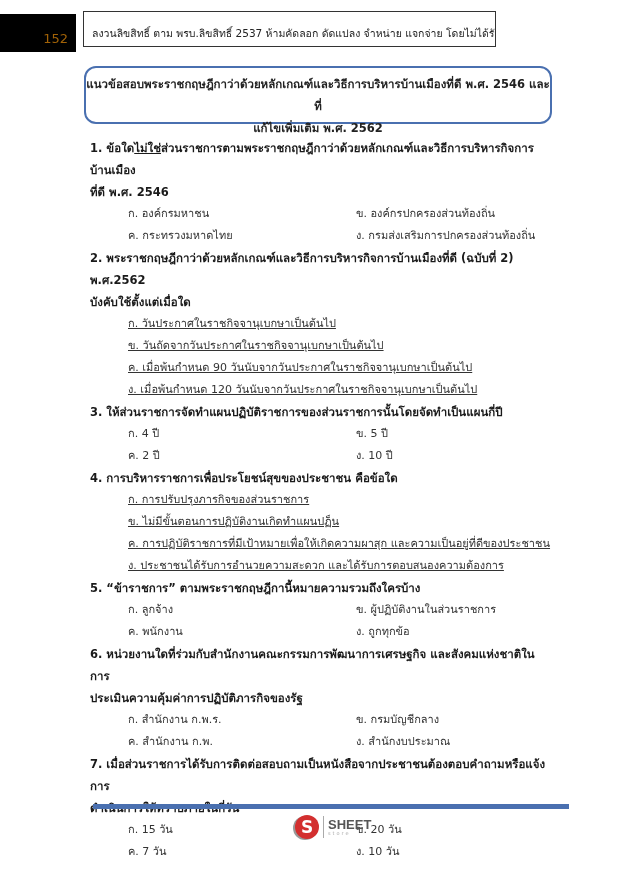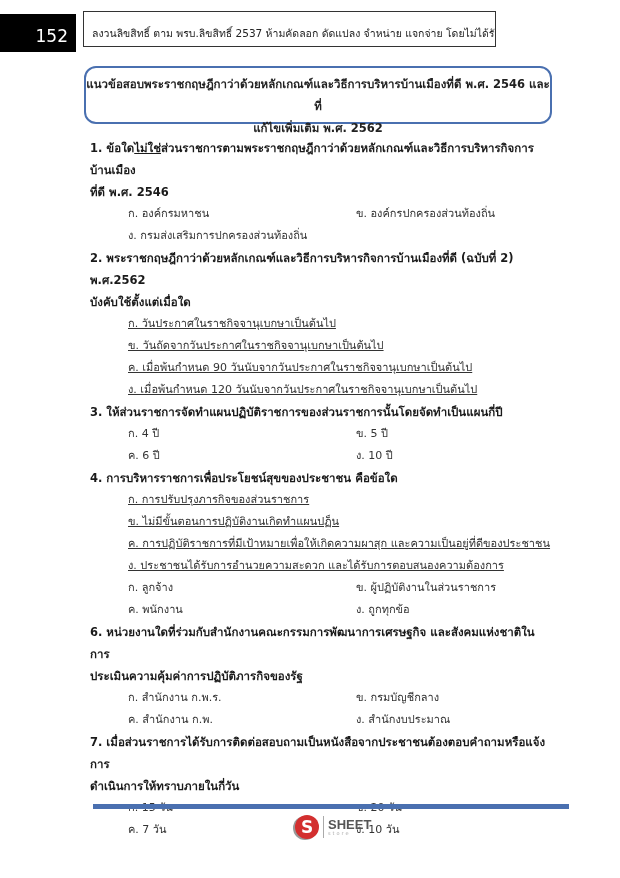--- a/index.html
+++ b/index.html
@@ -2,21 +2,21 @@
 <html><head>
   <meta charset="utf-8">
   <style>
     html, body { margin: 0; padding: 0; }
     body {
       width: 620px; height: 878px; background: #ffffff; position: relative; overflow: hidden;
       font-family: "DejaVu Sans", "Liberation Sans", sans-serif; color: #1a1a1a;
     }
     .page-num {
       position: absolute; left: 0; top: 14px; width: 76px; height: 38px; background: #000;
-      color: #ffffff; font-size: 17px; display: flex; align-items: flex-end; justify-content: flex-end;
+      color: #a16207; font-size: 13px; display: flex; align-items: flex-end; justify-content: flex-end;
       padding: 0 8px 6px 0; box-sizing: border-box;
     }
     .copyright {
       position: absolute; left: 83px; top: 11px; width: 413px; height: 36px; border: 1px solid #333;
       box-sizing: border-box; font-size: 10.5px; display: flex; align-items: center; padding-left: 8px;
       padding-top: 8px; color: #222; white-space: nowrap; overflow: hidden;
     }
     .title-box {
       position: absolute; left: 84px; top: 66px; width: 468px; height: 58px; border: 2px solid #4a70b0;
       border-radius: 12px; box-sizing: border-box; text-align: center; font-weight: bold;
@@ -58,54 +58,56 @@
 <div class="content">
 
   <div>
     <div class="q"><span>1. ข้อใด</span><u>ไม่ใช่</u><span>ส่วนราชการตามพระราชกฤษฎีกาว่าด้วยหลักเกณฑ์และวิธีการบริหารกิจการบ้านเมือง</span></div>
     <div class="q">ที่ดี พ.ศ. 2546</div>
     <div class="opt-row">
         <span class="c1">ก. องค์กรมหาชน</span>
         <span>ข. องค์กรปกครองส่วนท้องถิ่น</span>
       </div>
     <div class="opt-row">
+        <span class="c1">ค. กระทรวงมหาดไทย</span>
         <span>ง. กรมส่งเสริมการปกครองส่วนท้องถิ่น</span>
       </div>
   </div>
 
   <div>
     <div class="q">2. พระราชกฤษฎีกาว่าด้วยหลักเกณฑ์และวิธีการบริหารกิจการบ้านเมืองที่ดี (ฉบับที่ 2) พ.ศ.2562</div>
     <div class="q">บังคับใช้ตั้งแต่เมื่อใด</div>
     <div class="opt-single">ก. วันประกาศในราชกิจจานุเบกษาเป็นต้นไป</div>
     <div class="opt-single">ข. วันถัดจากวันประกาศในราชกิจจานุเบกษาเป็นต้นไป</div>
     <div class="opt-single">ค. เมื่อพ้นกำหนด 90 วันนับจากวันประกาศในราชกิจจานุเบกษาเป็นต้นไป</div>
     <div class="opt-single">ง. เมื่อพ้นกำหนด 120 วันนับจากวันประกาศในราชกิจจานุเบกษาเป็นต้นไป</div>
   </div>
 
   <div>
     <div class="q">3. ให้ส่วนราชการจัดทำแผนปฏิบัติราชการของส่วนราชการนั้นโดยจัดทำเป็นแผนกี่ปี</div>
     <div class="opt-row">
         <span class="c1">ก. 4 ปี</span>
         <span>ข. 5 ปี</span>
       </div>
     <div class="opt-row">
-        <span class="c1">ค. 6 ปี</span>
+        <span class="c1">ค. 2 ปี</span>
         <span>ง. 10 ปี</span>
       </div>
   </div>
 
   <div>
     <div class="q">4. การบริหารราชการเพื่อประโยชน์สุขของประชาชน คือข้อใด</div>
     <div class="opt-single">ก. การปรับปรุงภารกิจของส่วนราชการ</div>
     <div class="opt-single">ข. ไม่มีขั้นตอนการปฏิบัติงานเกิดทำแผนปฏ็น</div>
     <div class="opt-single">ค. การปฏิบัติราชการที่มีเป้าหมายเพื่อให้เกิดความผาสุก  และความเป็นอยู่ที่ดีของประชาชน</div>
     <div class="opt-single">ง. ประชาชนได้รับการอำนวยความสะดวก  และได้รับการตอบสนองความต้องการ</div>
   </div>
 
   <div>
+    <div class="q">5. “ข้าราชการ” ตามพระราชกฤษฎีกานี้หมายความรวมถึงใครบ้าง</div>
     <div class="opt-row">
         <span class="c1">ก. ลูกจ้าง</span>
         <span>ข. ผู้ปฏิบัติงานในส่วนราชการ</span>
       </div>
     <div class="opt-row">
         <span class="c1">ค. พนักงาน</span>
         <span>ง. ถูกทุกข้อ</span>
       </div>
   </div>
 

